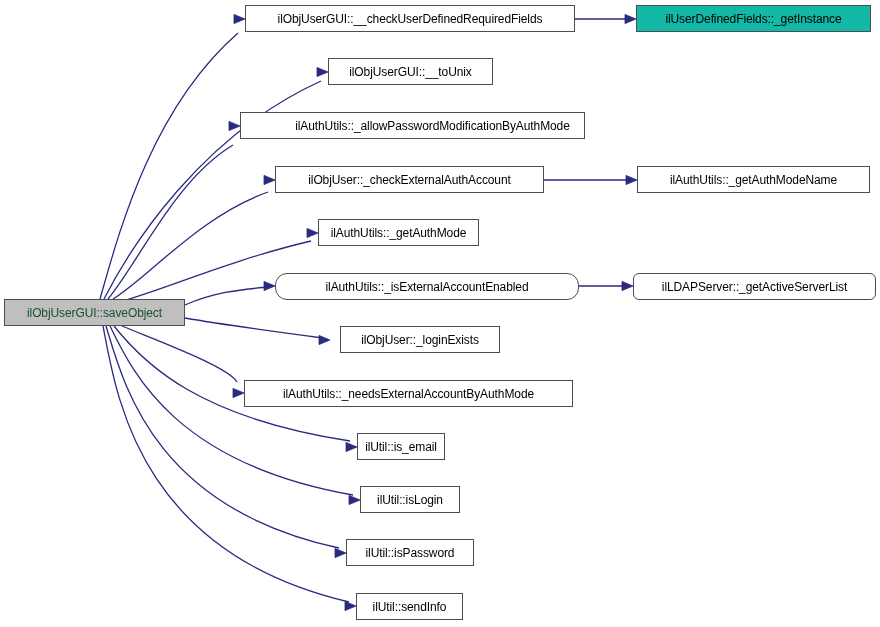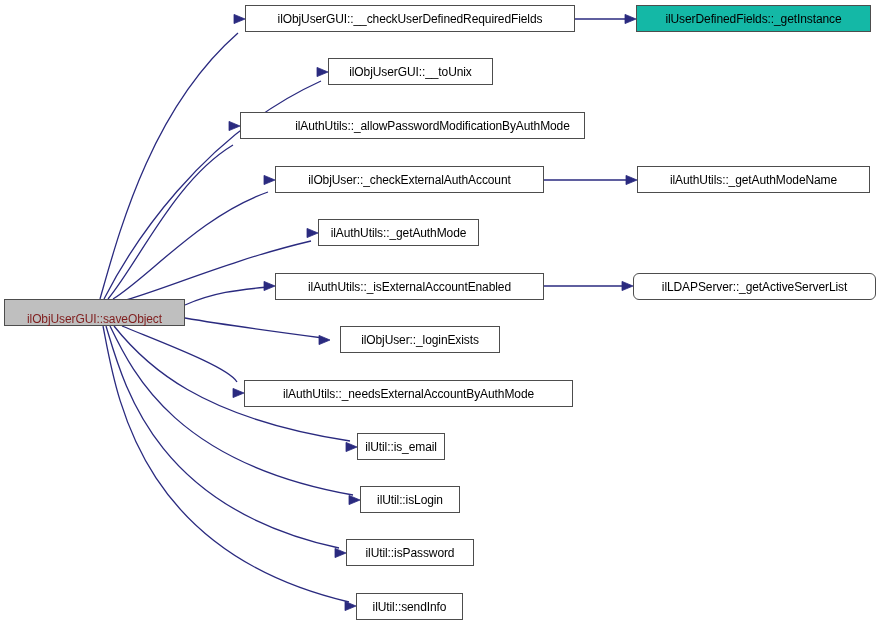--- a/index.html
+++ b/index.html
@@ -106,21 +106,21 @@
       <g>
         <path d="M544,180 L630,180" fill="none" stroke="#2a2a7f" stroke-width="1.3"></path>
         <polygon points="637,180 626,175.4 626,184.6" fill="#2a2a7f" stroke="#2a2a7f" stroke-width="0.8"></polygon>
       </g>
       <g>
         <path d="M544,286 L626,286" fill="none" stroke="#2a2a7f" stroke-width="1.3"></path>
         <polygon points="633,286 622,281.4 622,290.6" fill="#2a2a7f" stroke="#2a2a7f" stroke-width="0.8"></polygon>
       </g>
     </svg>
   <div id="node-layer">
-      <div class="node root" style="left: 4px; top: 299px; width: 181px; height: 27px; background: rgb(191, 191, 191); border-color: rgb(77, 77, 77); color: #7f1d1d; align-items: flex-end;">
+      <div class="node root" style="left: 4px; top: 299px; width: 181px; height: 27px; background: rgb(191, 191, 191); border-color: rgb(77, 77, 77); color: #14532d;">
         <span class="node-label">ilObjUserGUI::saveObject</span>
       </div>
       <div class="node" style="left: 245px; top: 5px; width: 330px; height: 27px; background: rgb(255, 255, 255); border-color: rgb(77, 77, 77); color: rgb(0, 0, 0);">
         <span class="node-label">ilObjUserGUI::__checkUserDefinedRequiredFields</span>
       </div>
       <div class="node" style="left: 636px; top: 5px; width: 235px; height: 27px; background: #14b8a6; border-color: rgb(77, 77, 77); color: rgb(0, 0, 0);">
         <span class="node-label">ilUserDefinedFields::_getInstance</span>
       </div>
       <div class="node" style="left: 328px; top: 58px; width: 165px; height: 27px; background: rgb(255, 255, 255); border-color: rgb(77, 77, 77); color: rgb(0, 0, 0);">
         <span class="node-label">ilObjUserGUI::__toUnix</span>
@@ -130,21 +130,21 @@
       </div>
       <div class="node" style="left: 275px; top: 166px; width: 269px; height: 27px; background: rgb(255, 255, 255); border-color: rgb(77, 77, 77); color: rgb(0, 0, 0);">
         <span class="node-label">ilObjUser::_checkExternalAuthAccount</span>
       </div>
       <div class="node" style="left: 637px; top: 166px; width: 233px; height: 27px; background: rgb(255, 255, 255); border-color: rgb(77, 77, 77); color: rgb(0, 0, 0);">
         <span class="node-label">ilAuthUtils::_getAuthModeName</span>
       </div>
       <div class="node" style="left: 318px; top: 219px; width: 161px; height: 27px; background: rgb(255, 255, 255); border-color: rgb(77, 77, 77); color: rgb(0, 0, 0);">
         <span class="node-label">ilAuthUtils::_getAuthMode</span>
       </div>
-      <div class="node" style="left: 275px; top: 273px; width: 269px; height: 27px; background: rgb(255, 255, 255); border-color: rgb(77, 77, 77); color: rgb(0, 0, 0);">
+      <div class="node" style="left: 275px; top: 273px; width: 304px; height: 27px; background: rgb(255, 255, 255); border-color: rgb(77, 77, 77); color: rgb(0, 0, 0); border-radius: 12px;">
         <span class="node-label">ilAuthUtils::_isExternalAccountEnabled</span>
       </div>
       <div class="node" style="left: 633px; top: 273px; width: 243px; height: 27px; background: rgb(255, 255, 255); border-color: rgb(77, 77, 77); color: rgb(0, 0, 0); border-radius: 6px;">
         <span class="node-label">ilLDAPServer::_getActiveServerList</span>
       </div>
       <div class="node" style="left: 330px; top: 326px; width: 160px; height: 27px; background: rgb(255, 255, 255); border-color: rgb(77, 77, 77); color: rgb(0, 0, 0); margin-left: 10px;">
         <span class="node-label">ilObjUser::_loginExists</span>
       </div>
       <div class="node" style="left: 244px; top: 380px; width: 329px; height: 27px; background: rgb(255, 255, 255); border-color: rgb(77, 77, 77); color: rgb(0, 0, 0);">
         <span class="node-label">ilAuthUtils::_needsExternalAccountByAuthMode</span>

